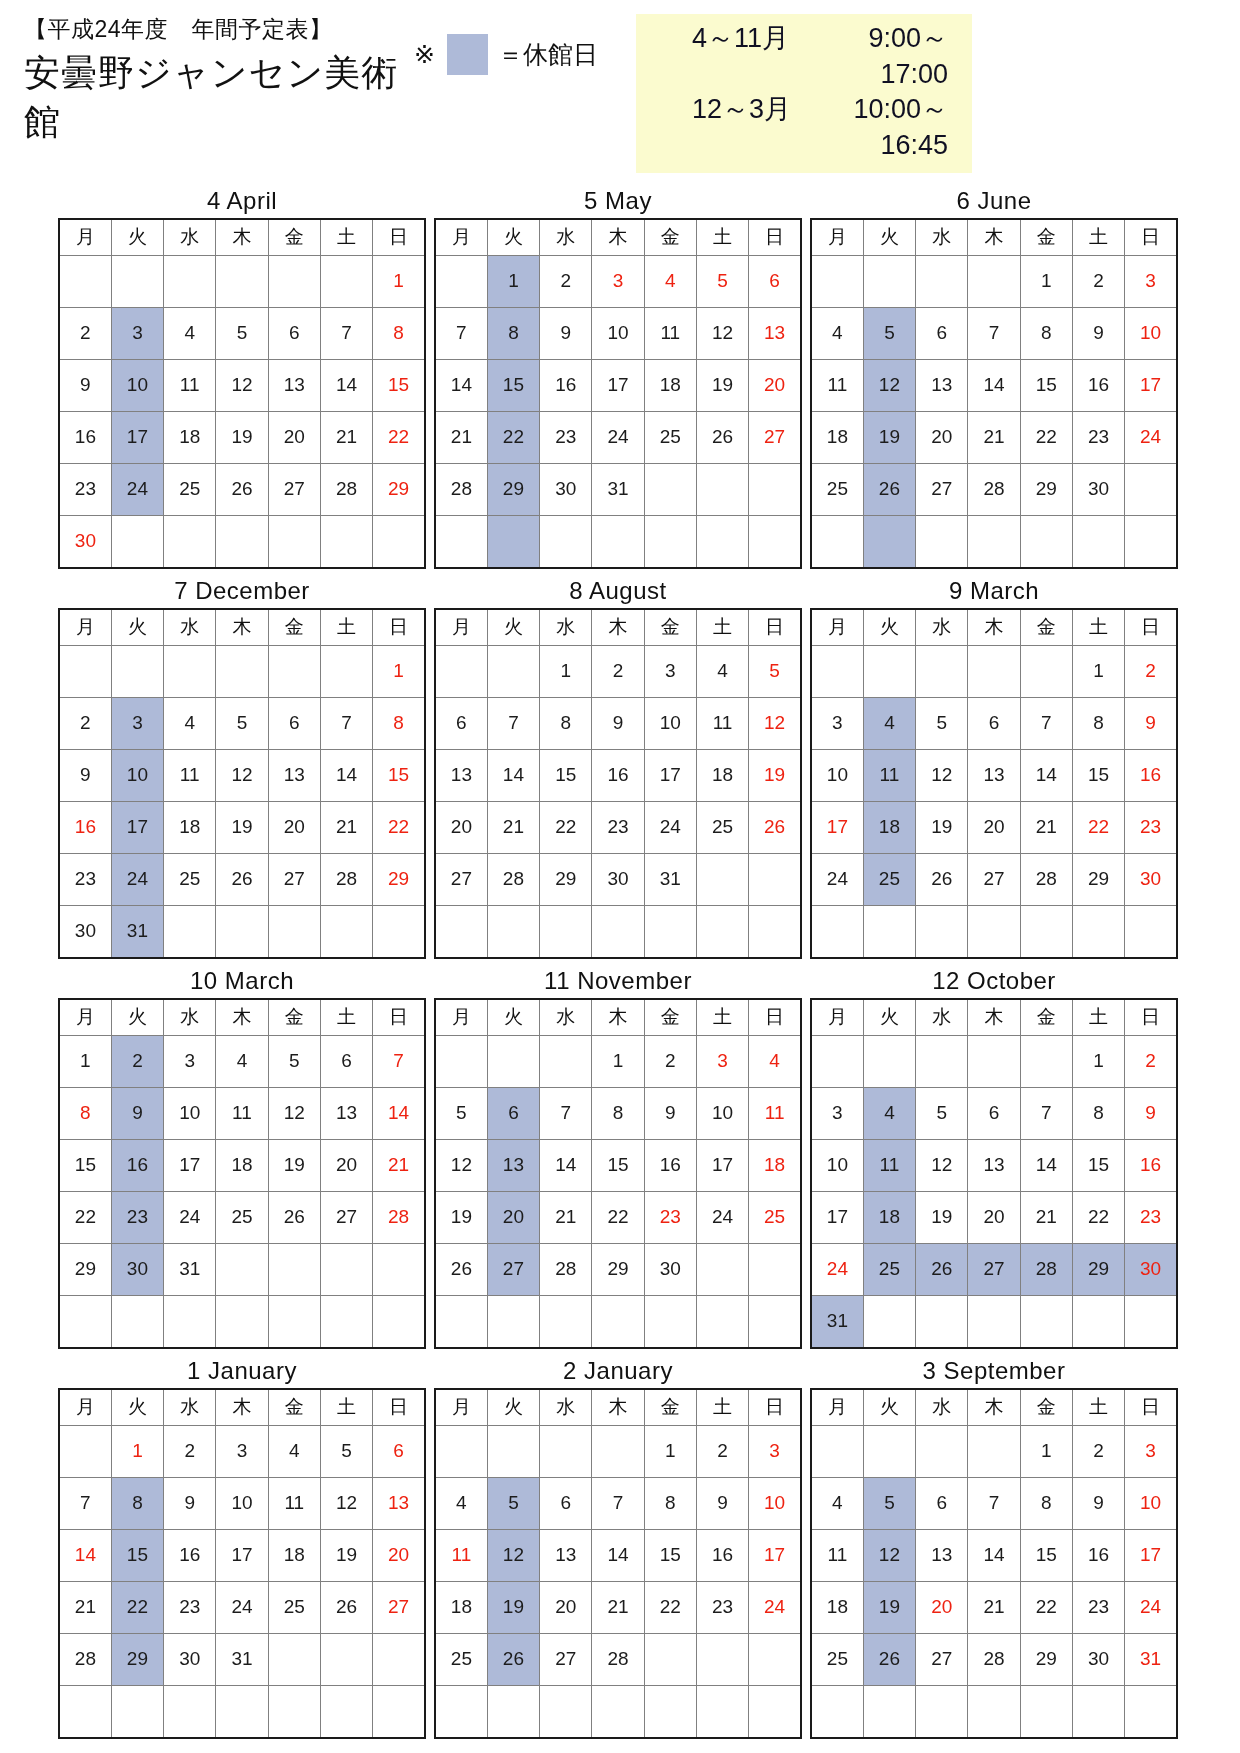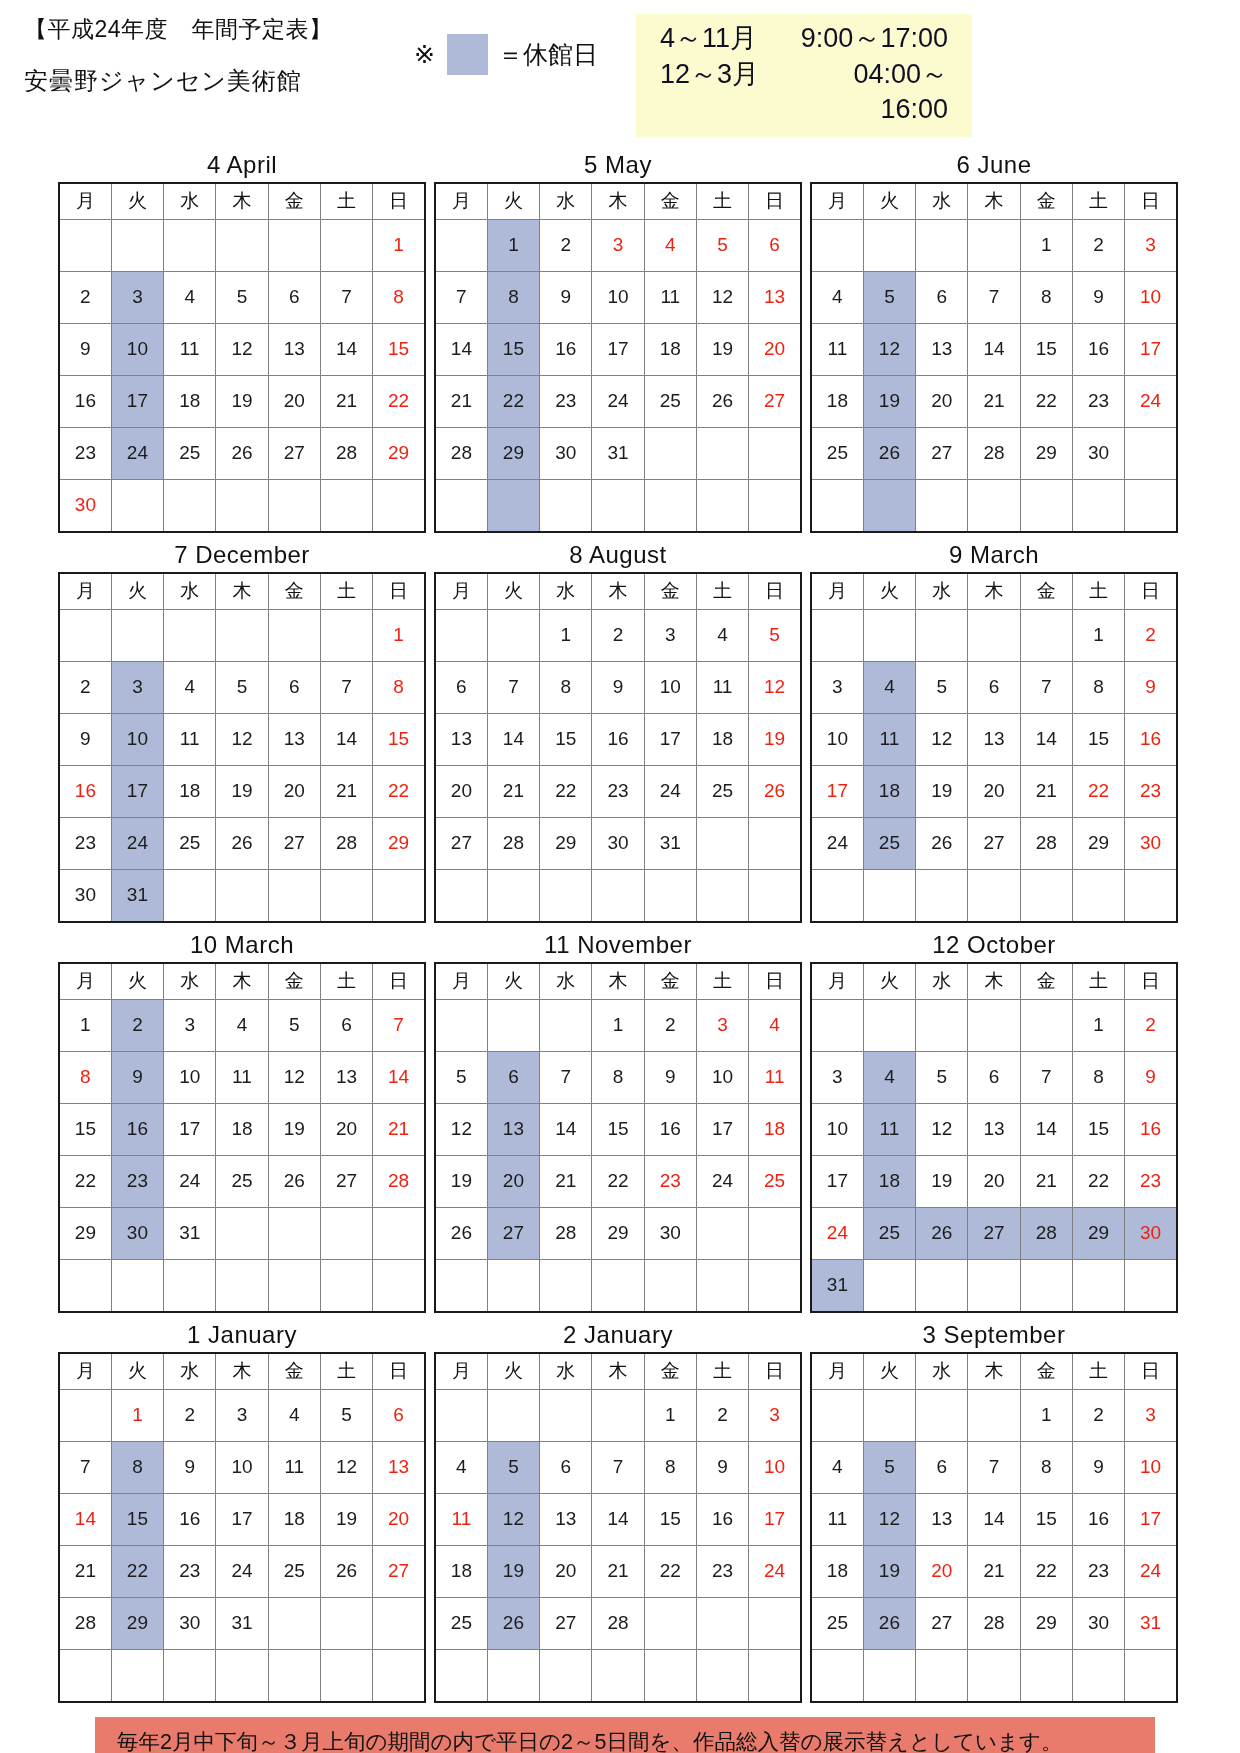--- a/index.html
+++ b/index.html
@@ -5,25 +5,25 @@
   html,body{margin:0;padding:0;background:#ffffff;}
   body{
     width:1240px;height:1753px;
     font-family:"Liberation Sans","DejaVu Sans",sans-serif;
     color:#111;position:relative;overflow:hidden;
   }
   
   .header{display:flex;align-items:flex-start;padding:14px 0 0 24px;}
   .title-block{width:390px;}
   .title-line1{font-size:23px;letter-spacing:.5px;}
-  .title-line2{font-size:24px;margin-top:20px;letter-spacing:1px;}
+  .title-line2{font-size:36px;margin-top:4px;letter-spacing:1px;}
   .legend{display:flex;align-items:center;margin-top:20px;font-size:25px;}
   .legend-swatch{width:41px;height:41px;margin:0 10px 0 12px;}
   .hours-box{margin-left:38px;padding:7px 24px 9px 24px;width:288px;font-size:27px;line-height:1.32;color:#101022;}
-  .hours-row{display:flex;}
+  .hours-row{display:flex;margin-left:32px;}
   .hours-period{width:128px;}
   .hours-time{flex:1;text-align:right;}
   
   .months{display:grid;grid-template-columns:repeat(3,1fr);column-gap:38px;row-gap:15px;margin:14px 62px 0 58px;gap:8px;}
   .month-title{text-align:center;font-size:24px;margin:0 0 3px 0;letter-spacing:.5px;}
   table.cal{border-collapse:collapse;table-layout:fixed;width:100%;border:2.5px solid #1a1a1a;}
   table.cal th{height:33px;font-size:19px;font-weight:normal;border:1px solid #808080;text-align:center;color:#111;}
   table.cal td{height:49px;font-size:19px;border:1px solid #808080;text-align:center;color:#1c1c1c;}
   td.closed{color:#3f4e73;}
   td.red{color:#ee2211;}
@@ -43,21 +43,21 @@
     <span class="legend-swatch" style="background: rgb(174, 186, 216);"></span>
     <span>＝休館日</span>
   </div>
   <div class="hours-box" style="background: rgb(251, 251, 207);">
     <div class="hours-row">
       <span class="hours-period">4～11月</span>
       <span class="hours-time">9:00～17:00</span>
     </div>
     <div class="hours-row">
       <span class="hours-period">12～3月</span>
-      <span class="hours-time">04:00～16:00</span>
+      <span class="hours-time">10:00～16:45</span>
     </div>
   </div>
 </div>
 
 <div class="months" id="months">
   <div class="month">
     <div class="month-title">4 April</div>
     <table class="cal">
       <thead>
           <tr>

